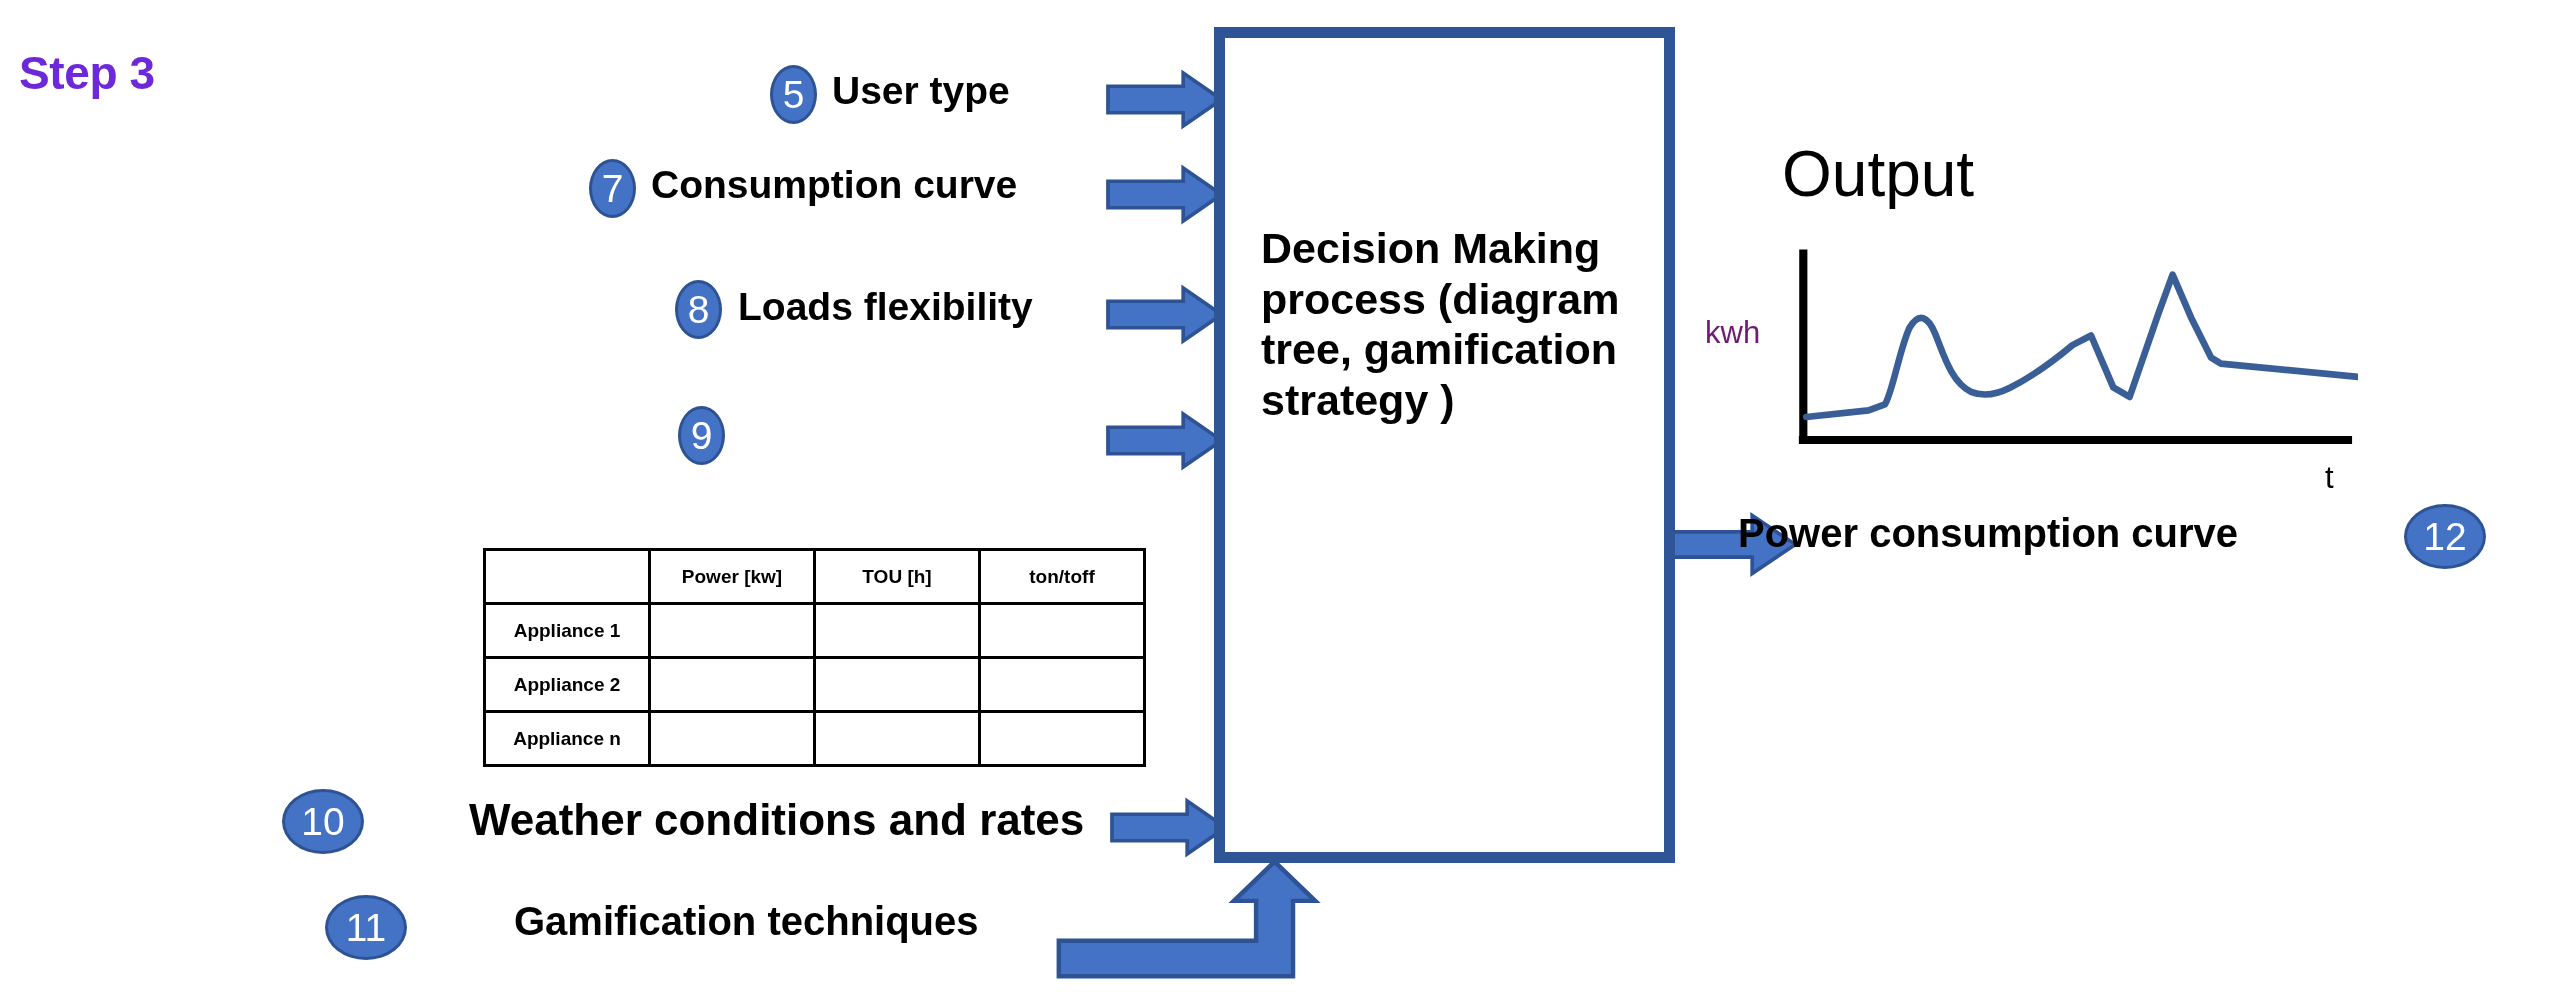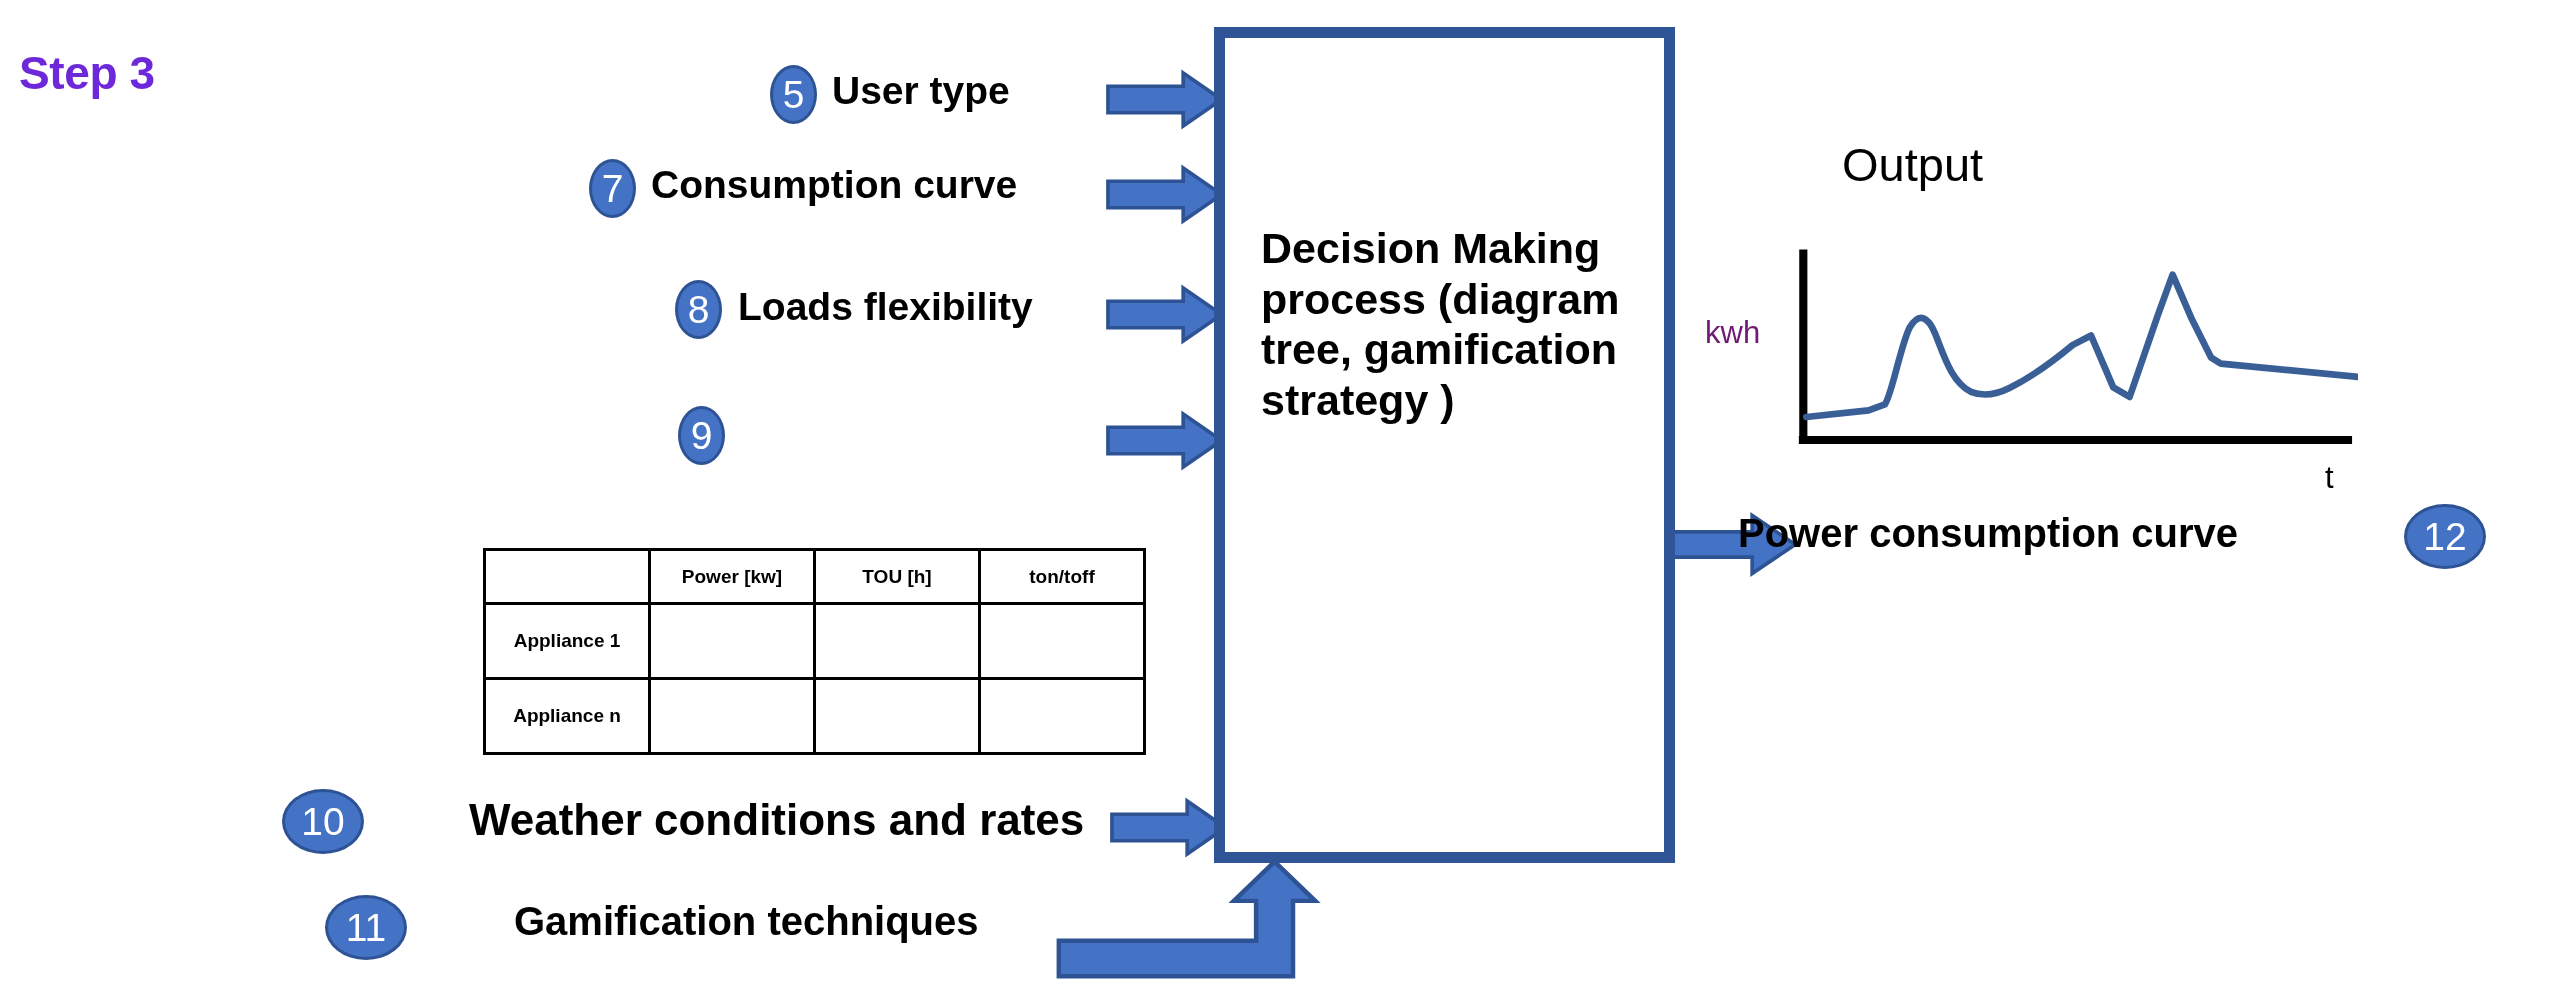--- a/index.html
+++ b/index.html
@@ -102,23 +102,23 @@
     font-weight: bold;
     color: #000000;
     height: 51px;
   }
   #appliance-table .colh { width: 162px; }
   #appliance-table .rowh { text-align: center; }
 
   
   #output-title {
     position: absolute;
-    left: 1842px;
+    left: 1782px;
     top: 137px;
-    font-size: 47px;
+    font-size: 64px;
     font-weight: 400;
     color: #000000;
     white-space: nowrap;
   }
   #kwh-label {
     position: absolute;
     left: 1705px;
     top: 315px;
     font-size: 31px;
     color: #701a75;
@@ -195,20 +195,26 @@
       </tr>
     </thead>
     <tbody>
       <tr>
         <td class="rowh">Appliance 1</td>
         <td></td>
         <td></td>
         <td></td>
       </tr>
       <tr>
+        <td class="rowh">Appliance 2</td>
+        <td></td>
+        <td></td>
+        <td></td>
+      </tr>
+      <tr>
         <td class="rowh">Appliance n</td>
         <td></td>
         <td></td>
         <td></td>
       </tr>
     </tbody>
   </table>
 
   <div class="badge wide" style="left:282px; top:789px; width:82px; height:65px;">10</div>
   <div class="row-label" style="left:469px; top:798px; font-size:44px;">Weather conditions and rates</div>

